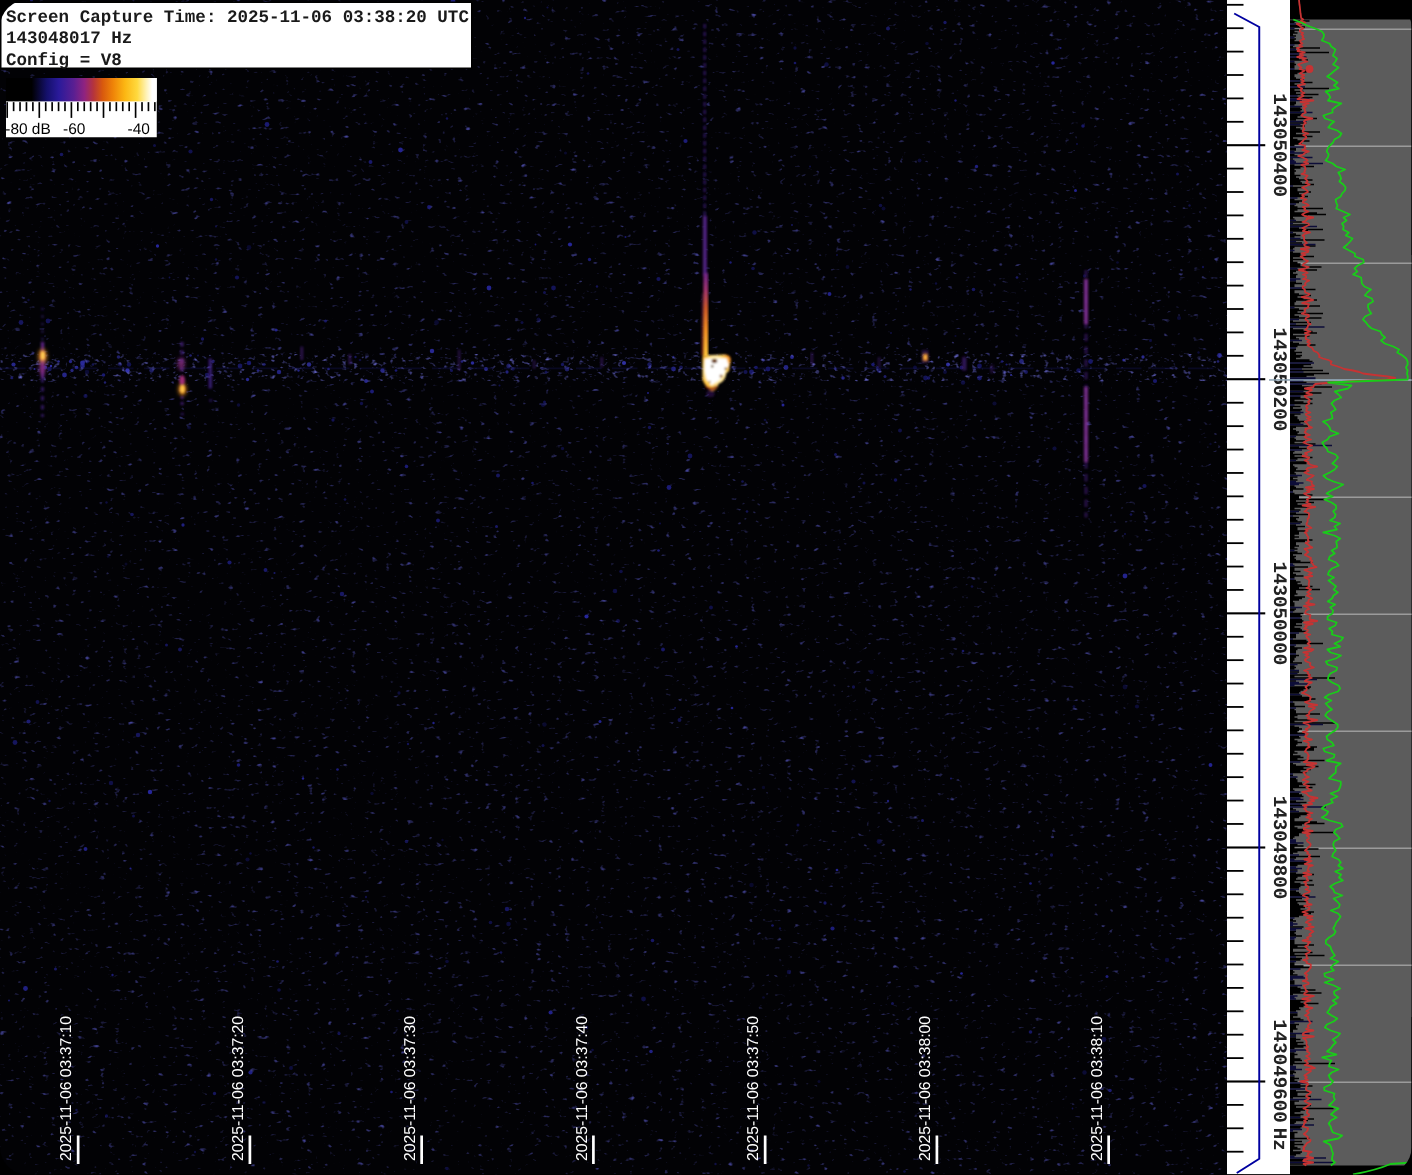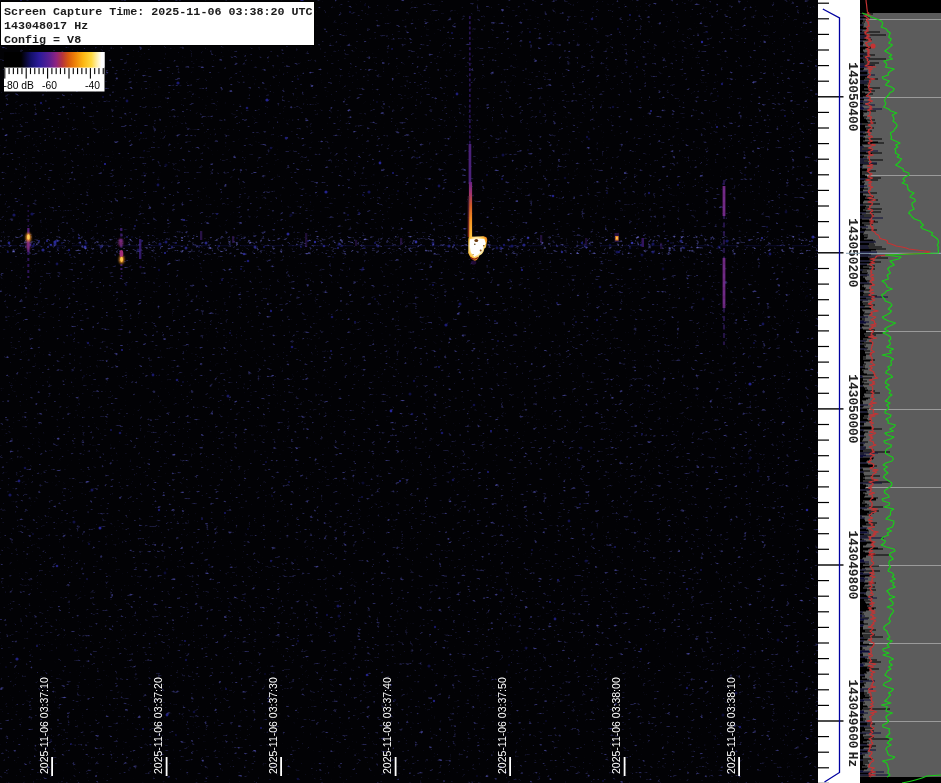--- a/index.html
+++ b/index.html
@@ -1,14 +1,14 @@
 <!DOCTYPE html>
 <html><head><meta charset="utf-8"><style>
 html,body{margin:0;padding:0;background:#000;}
-#stage{position:relative;width:941px;height:783px;overflow:hidden;background:#000;}
+#stage{position:relative;width:941px;height:783px;overflow:hidden;background:#000;border-radius:18px;}
 </style></head><body>
 <div id="stage">
 <svg width="941" height="783" viewBox="0 0 941 783" style="position:absolute;left:0;top:0">
       <defs>
 <filter id="nz" x="0" y="0" width="100%" height="100%">
  <feTurbulence type="fractalNoise" baseFrequency="0.21 0.32" numOctaves="2" seed="11" result="t"></feTurbulence>
  <feColorMatrix in="t" type="matrix" values="0 0 0 0 0.09  0 0 0 0 0.09  0 0 0 0 0.52  3.2 0 0 0 -2.18"></feColorMatrix>
 </filter>
 <filter id="nz2" x="0" y="0" width="100%" height="100%">
  <feTurbulence type="fractalNoise" baseFrequency="0.25 0.36" numOctaves="2" seed="29" result="t"></feTurbulence>

